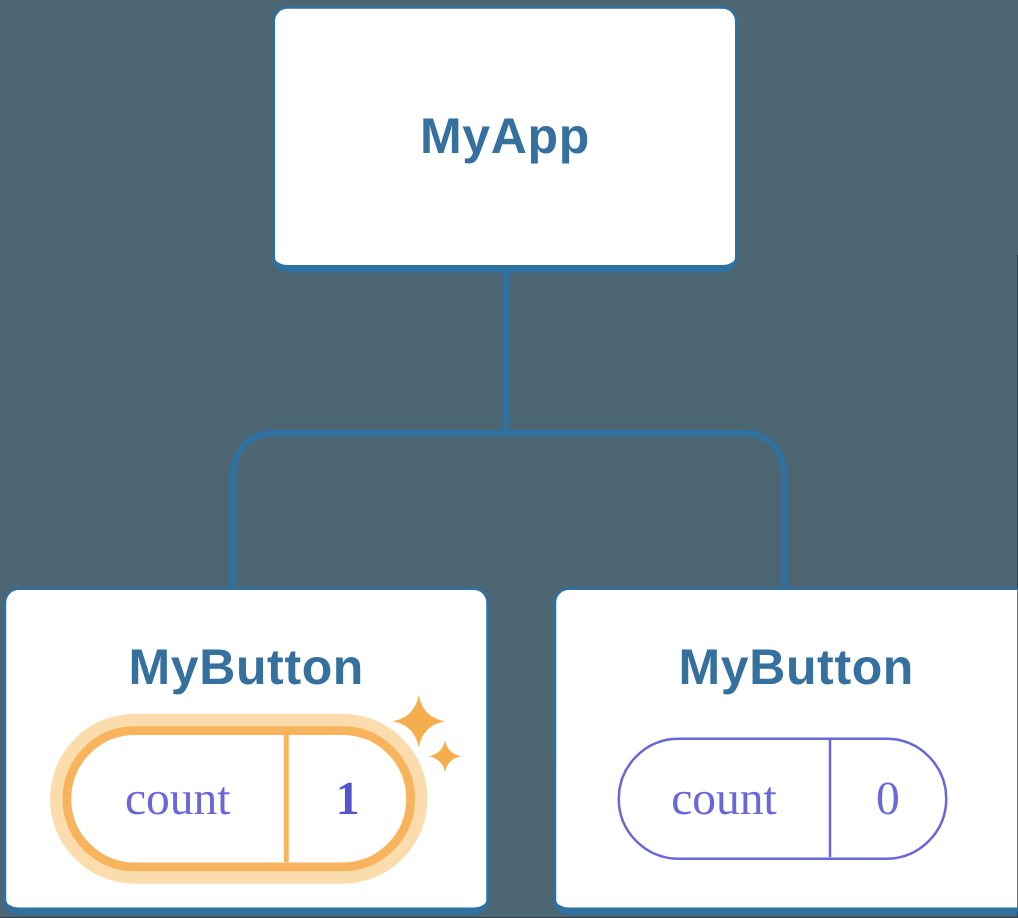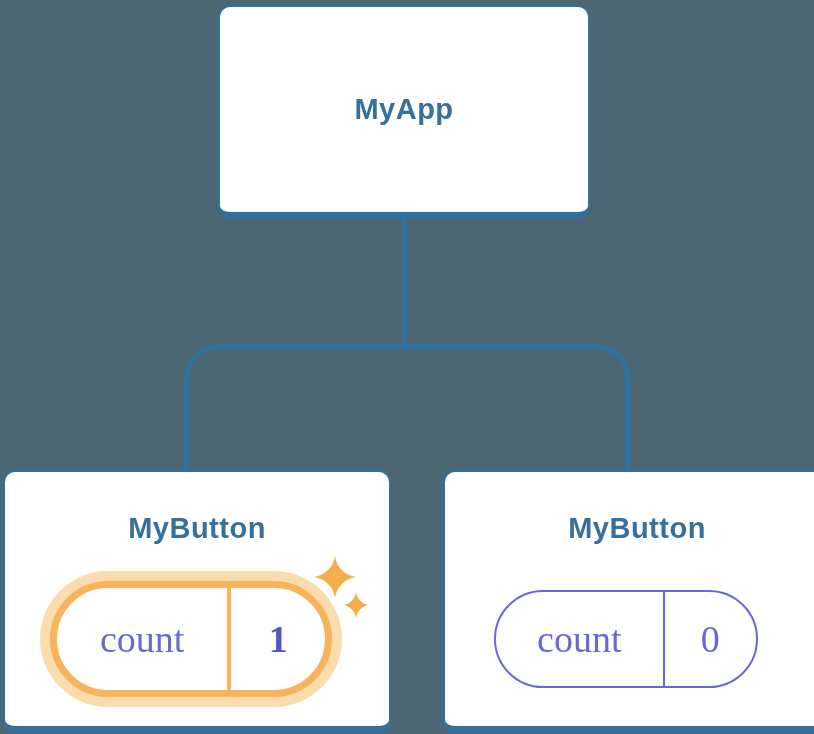--- a/index.html
+++ b/index.html
@@ -28,21 +28,21 @@
     border-bottom-width:6px;
     border-radius:12px;
     box-sizing:border-box;
   }
   .card-root{
     left:218px;top:5px;width:372px;height:213px;
     display:flex;align-items:center;justify-content:center;
   }
   .card-title{
     color:var(--heading);
-    font-size:29px;font-weight:700;letter-spacing:0.5px;
+    font-size:40px;font-weight:700;letter-spacing:0.5px;
     text-align:center;
   }
   .stem{
     position:absolute;left:402px;top:217px;width:5px;height:132px;
     background:var(--line);
   }
   .branch{
     position:absolute;left:184px;top:344px;width:446px;height:126px;
     border:5px solid var(--line);
     border-bottom:none;

